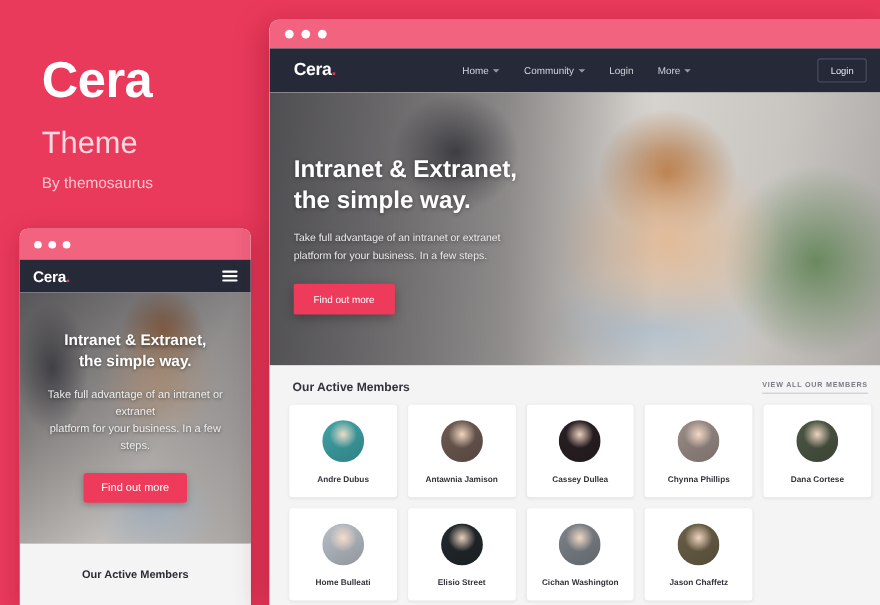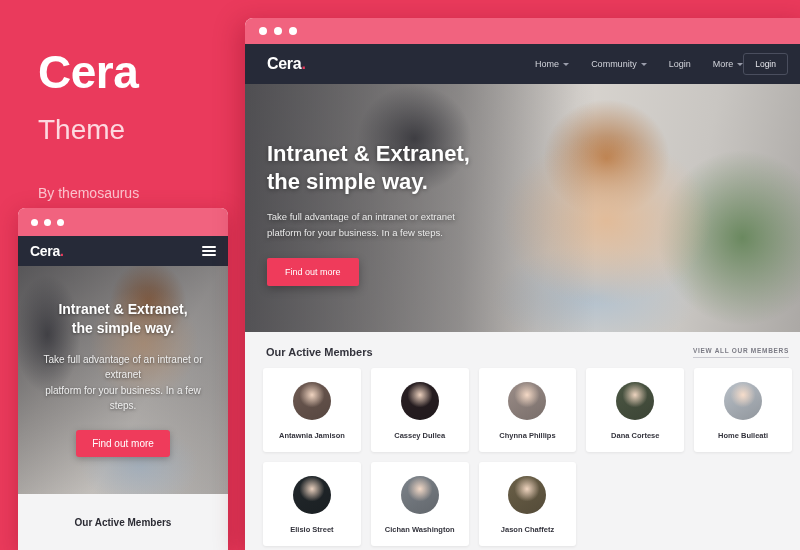--- a/index.html
+++ b/index.html
@@ -21,21 +21,21 @@
   }
   .brand-title {
     font-size:46px; font-weight:bold; color:#ffffff;
     letter-spacing:-0.5px; line-height:1.05;
   }
   .brand-sub {
     font-size:28px; font-weight:300; color:#fdd9e0;
     margin-top:19px; line-height:1.1;
   }
   .brand-by {
-    font-size:14px; color:#fcc4ce; margin-top:39px; font-weight:400;
+    font-size:14px; color:#fcc4ce; margin-top:12px; font-weight:400;
   }
 
   
   .mobile-frame {
     position:absolute; left:18px; top:208px;
     width:210px; height:342px;
     border-radius:7px 7px 0 0;
     overflow:hidden;
     box-shadow:0 5px 22px rgba(120,0,25,.30);
     background:#ffffff;
@@ -97,21 +97,21 @@
   }
   .dot-lg { width:8px; height:8px; border-radius:50%; background:#ffffff; }
 
   .desk-nav {
     height:40px; background:#262a38;
     display:flex; align-items:center; padding:0 22px;
   }
   .desk-logo { font-size:16px; font-weight:bold; color:#fff; letter-spacing:-0.3px; }
   .desk-logo .logo-dot { color:#ea3a5c; }
   .nav-links {
-    flex:1; display:flex; align-items:center; justify-content:flex-end; gap:22px;
+    flex:1; display:flex; align-items:center; justify-content:center; gap:22px;
   }
   .nav-link {
     font-size:9px; color:#d2d4db; display:flex; align-items:center; gap:4px;
   }
   .caret {
     width:0; height:0; border-left:3px solid transparent;
     border-right:3px solid transparent; border-top:3px solid #9a9dab;
   }
   .login-btn {
     font-size:8.5px; color:#e6e7ec; border:1px solid #4a4e5e;
@@ -289,20 +289,24 @@
       </div>
     </div>
 
     <div class="members">
       <div class="members-head">
         <div class="members-title">Our Active Members</div>
         <div class="members-link">VIEW ALL OUR MEMBERS</div>
       </div>
       <div class="members-grid" id="members-grid">
           <div class="member-card">
+            <div class="avatar" style="background: radial-gradient(circle at 50% 34%, rgba(255, 226, 205, 0.9) 0%, rgba(255, 226, 205, 0) 40%), linear-gradient(150deg, rgb(63, 164, 168) 0%, rgba(0, 0, 0, 0.22) 100%), rgb(63, 164, 168);"></div>
+            <div class="member-name">Andre Dubus</div>
+          </div>
+          <div class="member-card">
             <div class="avatar" style="background: radial-gradient(circle at 50% 34%, rgba(255, 226, 205, 0.9) 0%, rgba(255, 226, 205, 0) 40%), linear-gradient(150deg, rgb(110, 90, 82) 0%, rgba(0, 0, 0, 0.22) 100%), rgb(110, 90, 82);"></div>
             <div class="member-name">Antawnia Jamison</div>
           </div>
           <div class="member-card">
             <div class="avatar" style="background: radial-gradient(circle at 50% 34%, rgba(255, 226, 205, 0.9) 0%, rgba(255, 226, 205, 0) 40%), linear-gradient(150deg, rgb(42, 32, 36) 0%, rgba(0, 0, 0, 0.22) 100%), rgb(42, 32, 36);"></div>
             <div class="member-name">Cassey Dullea</div>
           </div>
           <div class="member-card">
             <div class="avatar" style="background: radial-gradient(circle at 50% 34%, rgba(255, 226, 205, 0.9) 0%, rgba(255, 226, 205, 0) 40%), linear-gradient(150deg, rgb(155, 141, 136) 0%, rgba(0, 0, 0, 0.22) 100%), rgb(155, 141, 136);"></div>
             <div class="member-name">Chynna Phillips</div>

